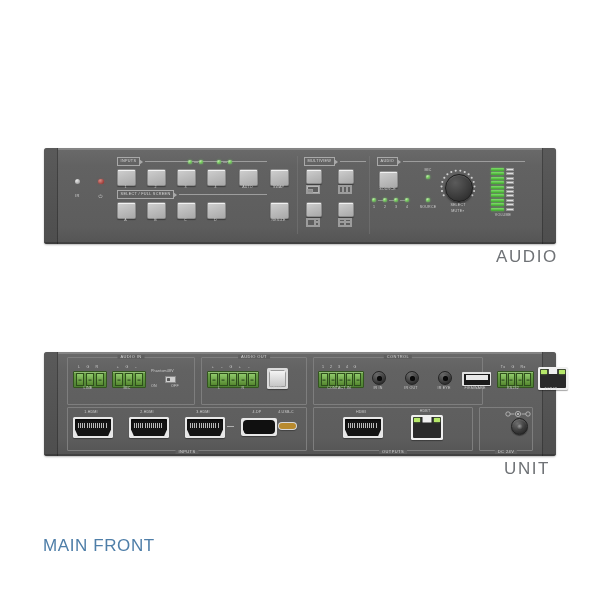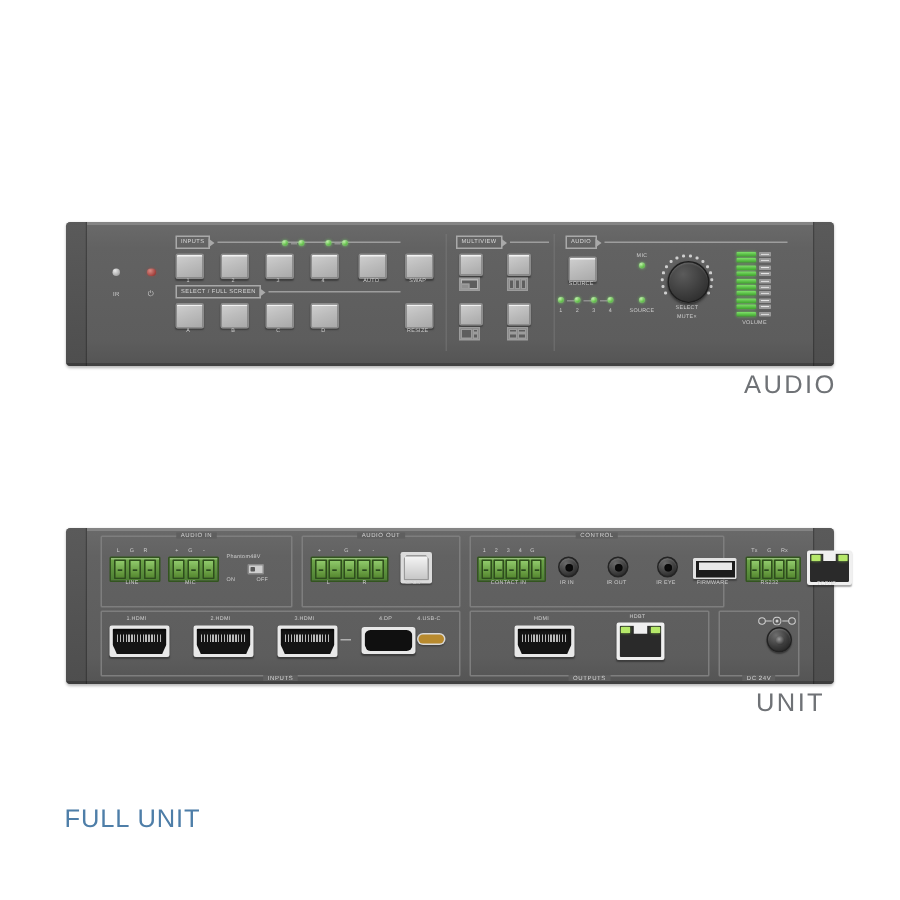--- a/index.html
+++ b/index.html
@@ -597,15 +597,15 @@
           </svg>
         </div>
         <div class="dcj" style="left:450px;top:11px;"></div>
       </div>
 
     </div>
   </div>
 
   <div class="cap" style="left:504px;top:459px;">UNIT</div>
 
-  <div class="title" style="left:43px;top:536px;">FULL UNIT</div>
+  <div class="title" style="left:43px;top:536px;">MAIN FRONT</div>
 
 </div>
 
 </body></html>

